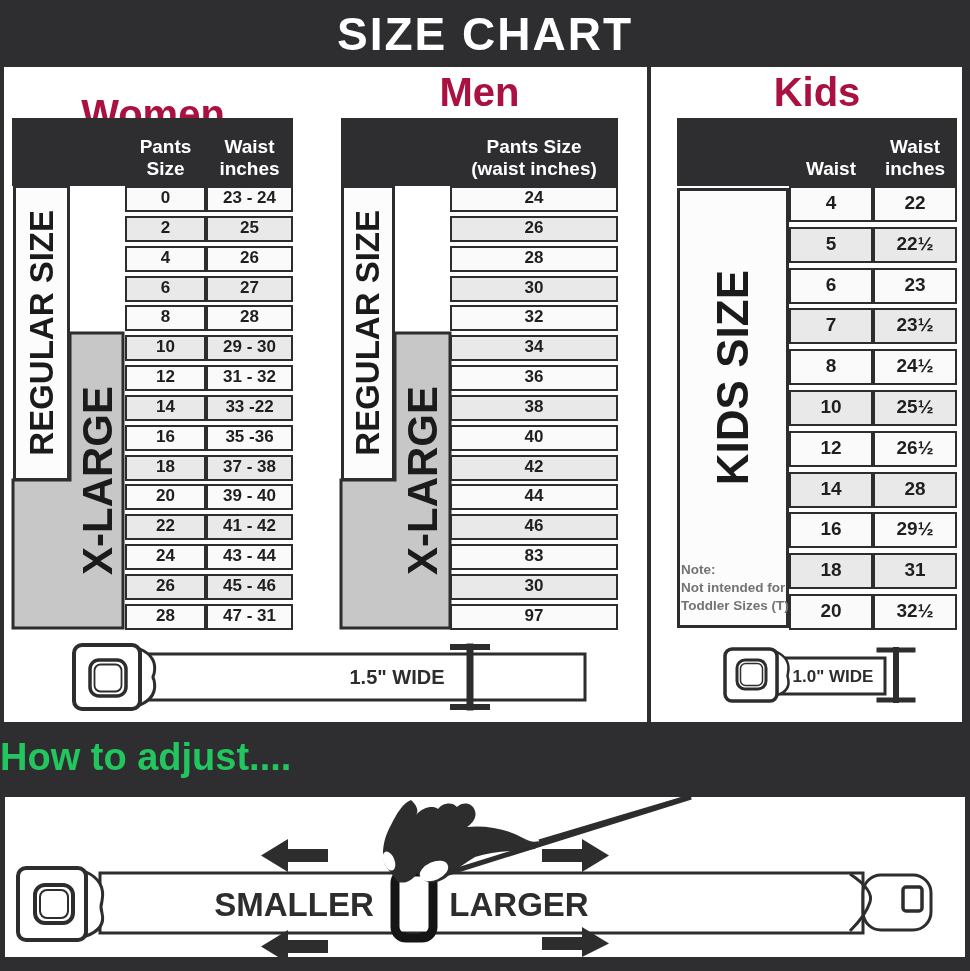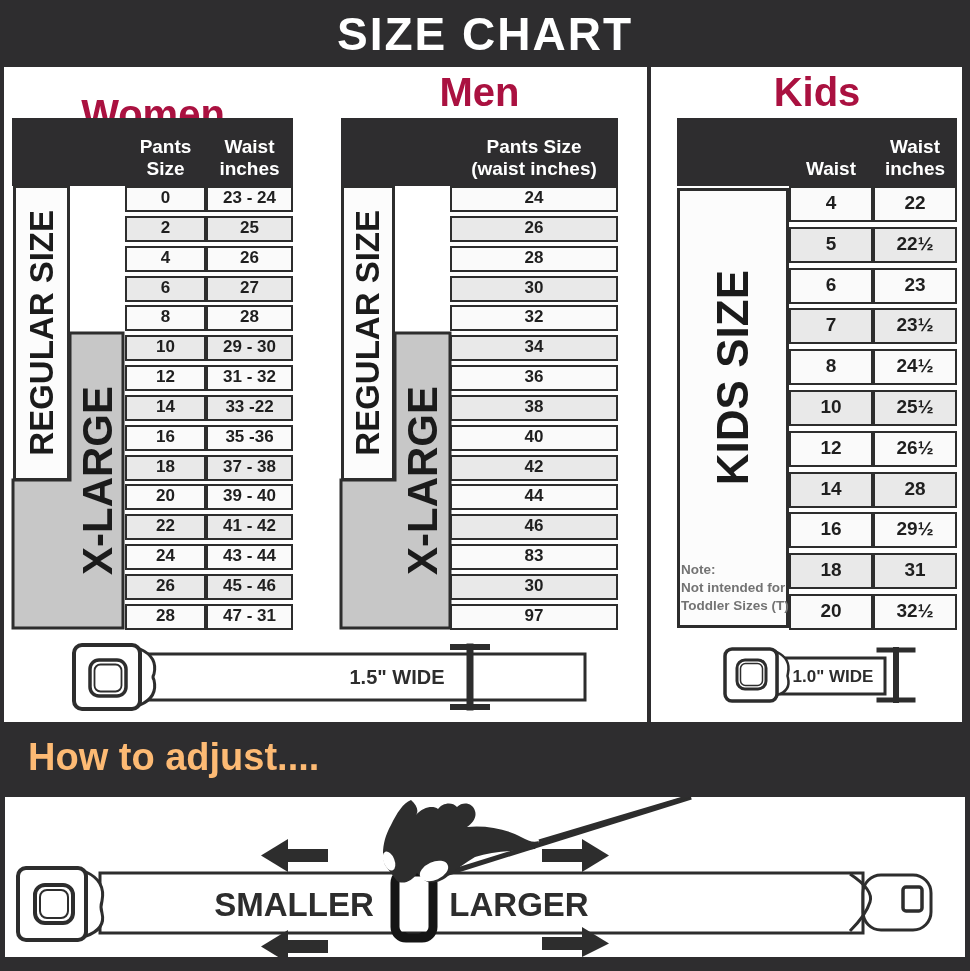--- a/index.html
+++ b/index.html
@@ -26,22 +26,22 @@
   .women-rows .tcell:first-child{flex:0 0 81px;}
   .kids-rows .trow{height:36px;}
   .kids-rows .tcell{font-size:19px;line-height:30px;}
   .kids-rows .tcell:first-child{flex:0 0 84px;}
   .sidebox{box-sizing:border-box;border:3px solid #2d2d2d;background:#fcfcfc;
            display:flex;align-items:center;justify-content:center;}
   .vtext{writing-mode:vertical-rl;transform:rotate(180deg);font-weight:bold;
          color:#1b1b1b;white-space:nowrap;}
   .vlabel{display:flex;align-items:center;justify-content:center;}
   .note{font-size:13.5px;font-weight:bold;line-height:1.32;white-space:pre;color:#737373;}
-  .band{background:var(--ch);color:#fdba74;display:flex;align-items:center;
-        font-size:38px;font-weight:bold;padding-left:28px;box-sizing:border-box;}
+  .band{background:var(--ch);color:#22c55e;display:flex;align-items:center;
+        font-size:38px;font-weight:bold;box-sizing:border-box;}
   .panel{box-sizing:border-box;background:#fff;border:5px solid var(--ch);border-bottom:14px solid var(--ch);}
   svg{display:block;}
   .ink{stroke:#2d2d2d;}
   .svgtxt{font-family:"Liberation Sans",sans-serif;font-weight:bold;fill:#2d2d2d;}
 </style>
 </head>
 <body>
 
 <div class="page">
 

